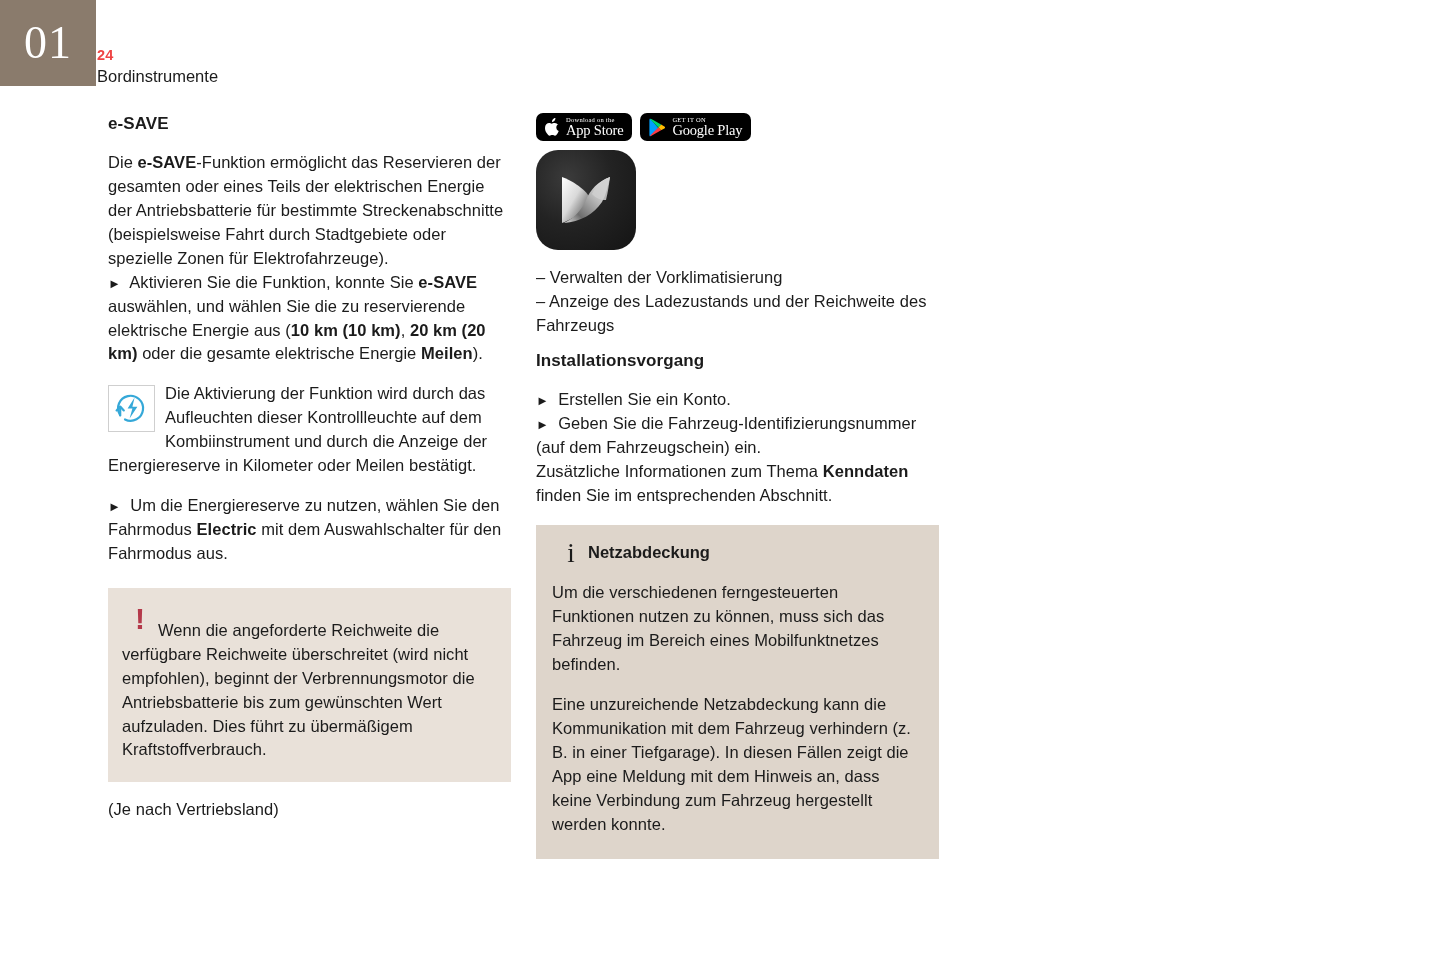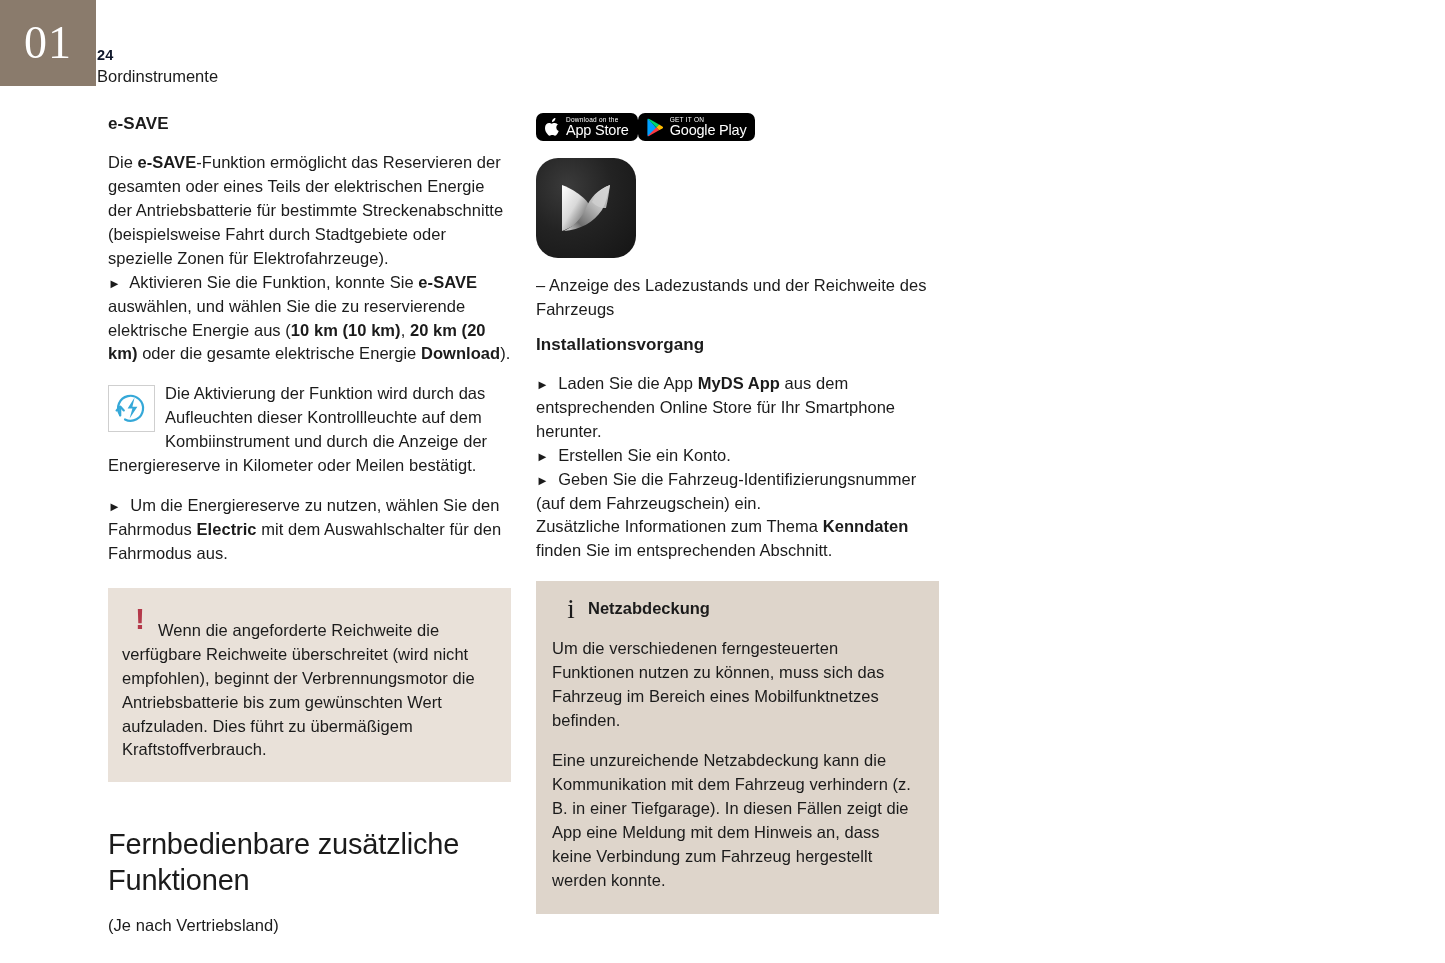--- a/index.html
+++ b/index.html
@@ -39,21 +39,21 @@
   .header-text {
     position: absolute;
     left: 97px;
     top: 46px;
   }
   .page-number {
     font-size: 14.5px;
     font-weight: bold;
     line-height: 1.35;
     letter-spacing: 0.2px;
-    color: #0f172a;
+    color: #ef4444;
   }
   .section-name {
     font-size: 16.5px;
     font-weight: 400;
     line-height: 1.3;
     color: #1b1b1b;
     text-align: center;
   }
 
   
@@ -158,22 +158,23 @@
   }
   .subtle {
     font-size: 16px;
     line-height: 1.45;
     margin-top: 16px;
   }
 
   
   .badges {
     display: flex;
-    gap: 0;
-    margin-bottom: 17px;
+    gap: 8px;
+    margin-bottom: 9px;
+    font-family: Liberation Serif, serif;
   }
   .badge {
     background: #000000;
     border-radius: 7px;
     height: 28px;
     display: flex;
     align-items: center;
     padding: 0 9px;
     box-sizing: border-box;
     color: #ffffff;
@@ -225,21 +226,21 @@
   <div class="page-number">24</div>
   <div class="section-name">Bordinstrumente</div>
 </div>
 
 <div class="col col-left">
 
   <h2 class="sub">e-SAVE</h2>
 
   <p class="body"><span>Die </span><b>e-SAVE</b><span>-Funktion ermöglicht das Reservieren der gesamten oder eines Teils der elektrischen Energie der Antriebsbatterie für bestimmte Streckenabschnitte (beispielsweise Fahrt durch Stadtgebiete oder spezielle Zonen für Elektrofahrzeuge).</span></p>
 
-  <p class="body"><span class="arrow">►</span>&nbsp; <span>Aktivieren Sie die Funktion, konnte Sie </span><b>e-SAVE</b><span> auswählen, und wählen Sie die zu reservierende elektrische Energie aus (</span><b>10 km (10 km)</b><span>, </span><b>20 km (20 km)</b><span> oder die gesamte elektrische Energie </span><b>Download</b><span>).</span></p>
+  <p class="body"><span class="arrow">►</span>&nbsp; <span>Aktivieren Sie die Funktion, konnte Sie </span><b>e-SAVE</b><span> auswählen, und wählen Sie die zu reservierende elektrische Energie aus (</span><b>10 km (10 km)</b><span>, </span><b>20 km (20 km)</b><span> oder die gesamte elektrische Energie </span><b>Meilen</b><span>).</span></p>
 
   <div class="telltale-block">
     <span class="telltale-icon">
       <svg width="45" height="45" viewBox="0 0 45 45" aria-hidden="true">
         <path d="M11 29 A12.5 12.5 0 1 1 16 33.5" fill="none" stroke="#35a8d8" stroke-width="2.2" stroke-linecap="round"></path>
         <path d="M11.2 29.4 L11.2 21.5" fill="none" stroke="#35a8d8" stroke-width="2.2" stroke-linecap="round"></path>
         <path d="M7.6 24.4 L11.2 20.6 L14.8 24.4" fill="none" stroke="#35a8d8" stroke-width="2.2" stroke-linecap="round" stroke-linejoin="round"></path>
         <path d="M25.6 11.5 L18.6 22.6 L23.4 22.6 L20.6 32.5 L28.4 20.8 L23.4 20.8 Z" fill="#35a8d8"></path>
       </svg>
     </span>
@@ -248,21 +249,20 @@
   </div>
 
   <p class="body"><span class="arrow">►</span>&nbsp; <span>Um die Energiereserve zu nutzen, wählen Sie den Fahrmodus </span><b>Electric</b><span> mit dem Auswahlschalter für den Fahrmodus aus.</span></p>
 
   <div class="note-box">
     <span class="bang">!</span>
     <p class="body">Wenn die angeforderte Reichweite die verfügbare Reichweite überschreitet (wird nicht empfohlen), beginnt der Verbrennungsmotor die Antriebsbatterie bis zum gewünschten Wert aufzuladen. Dies führt zu übermäßigem Kraftstoffverbrauch.</p>
     <div class="clear"></div>
   </div>
 
-  <h1 class="big">Fernbedienbare zusätzliche Funktionen</h1>
   <p class="body subtle">(Je nach Vertriebsland)</p>
 
 </div>
 
 <div class="col col-right">
 
   <div class="badges">
     <div class="badge">
       <span class="glyph">
         <svg width="15" height="18" viewBox="0 0 15 18" aria-hidden="true">
@@ -310,25 +310,25 @@
           </linearGradient>
         </defs>
         <path d="M26 27 L26 73 C44 66 54 55 54 50 C54 45 44 34 26 27 Z" fill="url(#chrome1)"></path>
         <path d="M74 27 C62 31 54 40 50 50 C46 60 38 68 28 73 C44 72 58 64 66 52 C70 45 72 36 74 27 Z" fill="url(#chrome2)"></path>
         <path d="M74 27 C66 30 60 36 56 44 C60 48 64 50 70 50 C72 42 73 34 74 27 Z" fill="#cfcfcf" opacity="0.85"></path>
       </svg>
     </span>
     <div class="clear"></div>
   </div>
 
+  <p class="body list-line">–  Verwalten der Vorklimatisierung</p>
   <p class="body list-line">–  Anzeige des Ladezustands und der Reichweite des Fahrzeugs</p>
 
   <h2 class="sub tight">Installationsvorgang</h2>
 
-  <p class="body"><span class="arrow">►</span>&nbsp; <span>Laden Sie die App </span><b>MyDS App</b><span> aus dem entsprechenden Online Store für Ihr Smartphone herunter.</span></p>
 
   <p class="body"><span class="arrow">►</span>&nbsp; <span>Erstellen Sie ein Konto.</span></p>
 
   <p class="body"><span class="arrow">►</span>&nbsp; <span>Geben Sie die Fahrzeug-Identifizierungsnummer (auf dem Fahrzeugschein) ein.</span></p>
 
   <p class="body"><span>Zusätzliche Informationen zum Thema </span><b>Kenndaten</b><span> finden Sie im entsprechenden Abschnitt.</span></p>
 
   <div class="info-box">
     <span class="info-icon">
       <span class="dot"></span>

